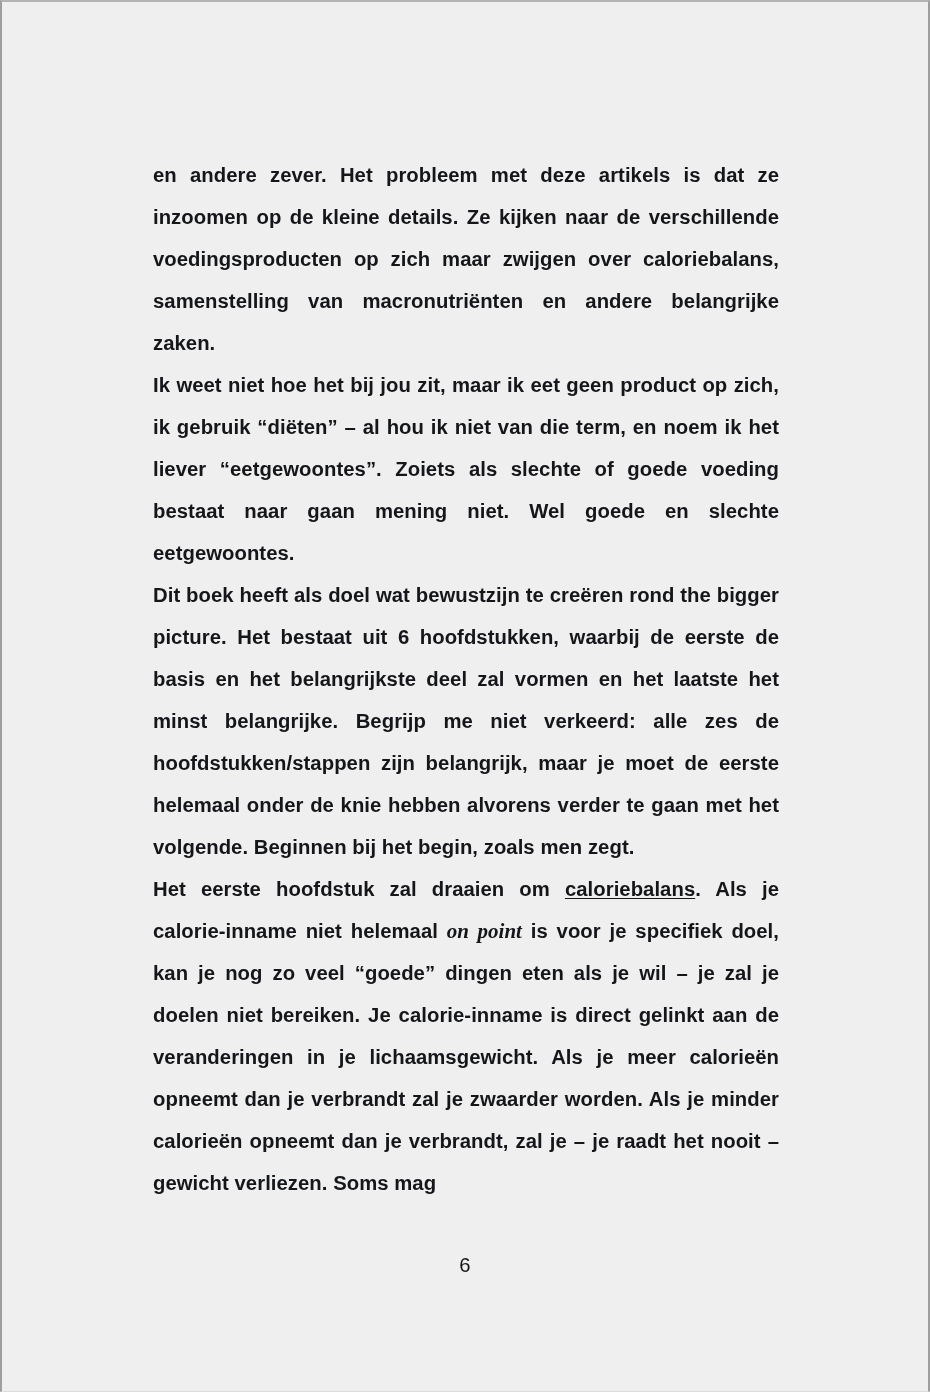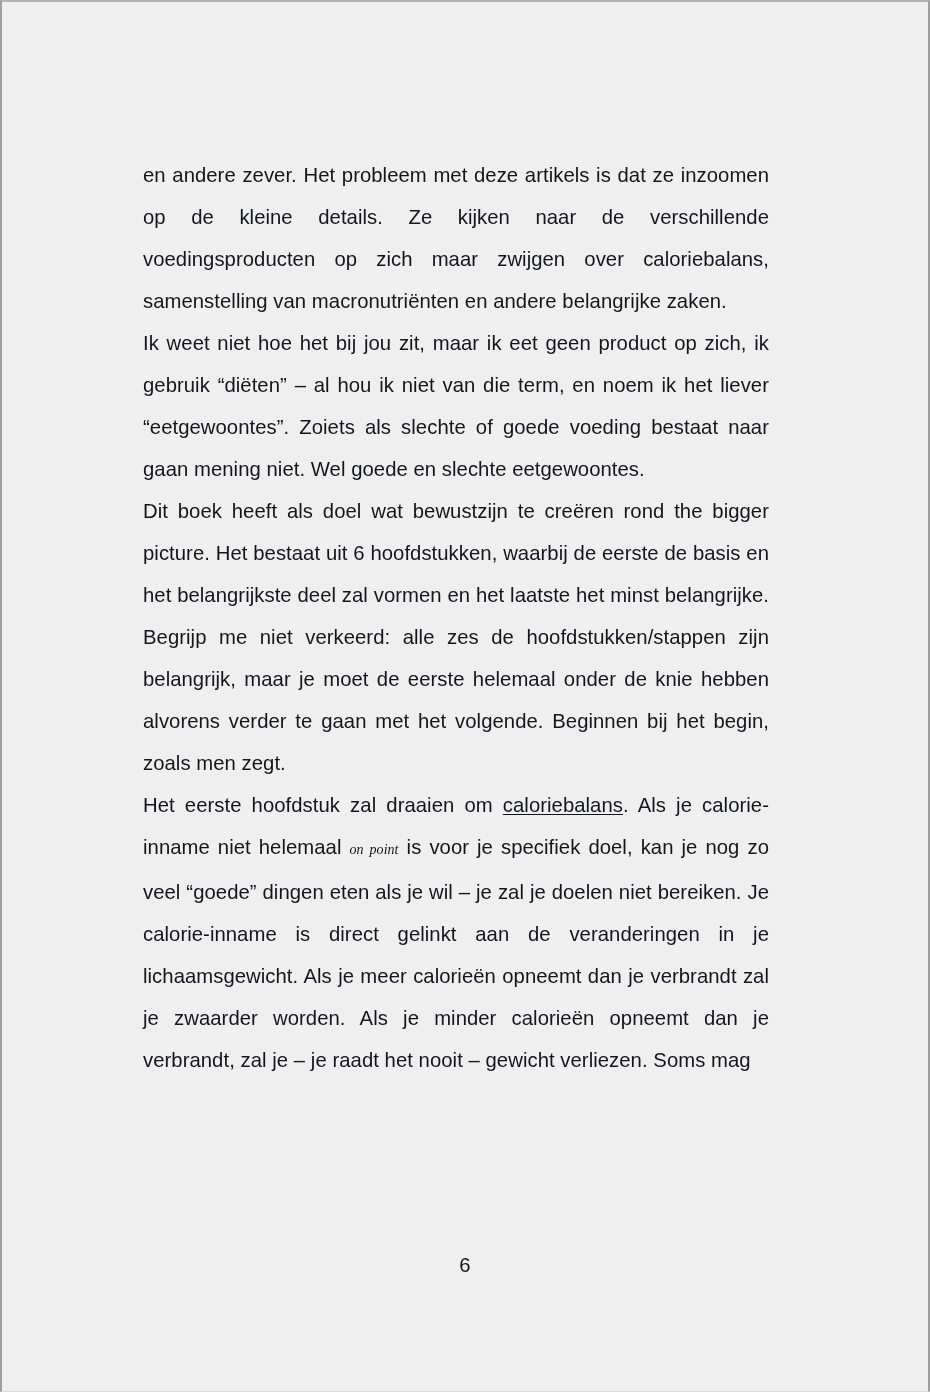--- a/index.html
+++ b/index.html
@@ -19,23 +19,24 @@
     width: 930px;
     height: 1392px;
     background: #efefef;
     border-top: 2px solid #b4b4b4;
     border-left: 2px solid #9e9e9e;
     border-right: 2px solid #9e9e9e;
     border-bottom: 1px solid #dcdcdc;
   }
   .text-column {
     position: absolute;
-    left: 141px;
+    left: 151px;
     top: 152px;
     width: 626px;
+    font-weight: bold;
   }
   .para {
     margin: 0;
     text-align: justify;
     text-justify: inter-word;
     font-family: "Liberation Sans", sans-serif;
     font-size: 20.3px;
     line-height: 42px;
     color: #15161a;
     letter-spacing: 0.05px;
@@ -43,21 +44,21 @@
     -webkit-hyphens: none;
   }
   .underlined {
     text-decoration: underline;
     text-decoration-thickness: 1px;
     text-underline-offset: 2px;
   }
   .serif-italic {
     font-family: "Liberation Serif", serif;
     font-style: italic;
-    font-size: 14px;
+    font-size: 21px;
   }
   .page-number {
     position: absolute;
     left: 0;
     right: 0;
     top: 1248px;
     text-align: center;
     font-family: "Liberation Sans", sans-serif;
     font-size: 20.3px;
     line-height: 30px;

